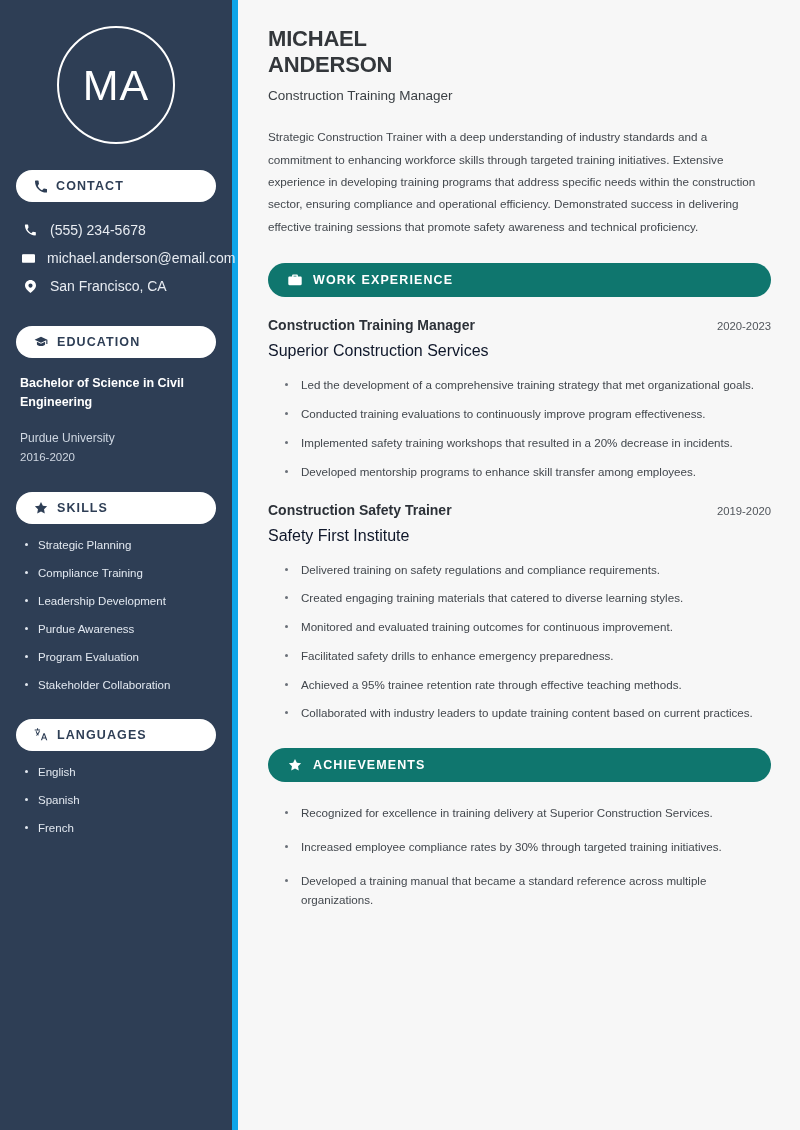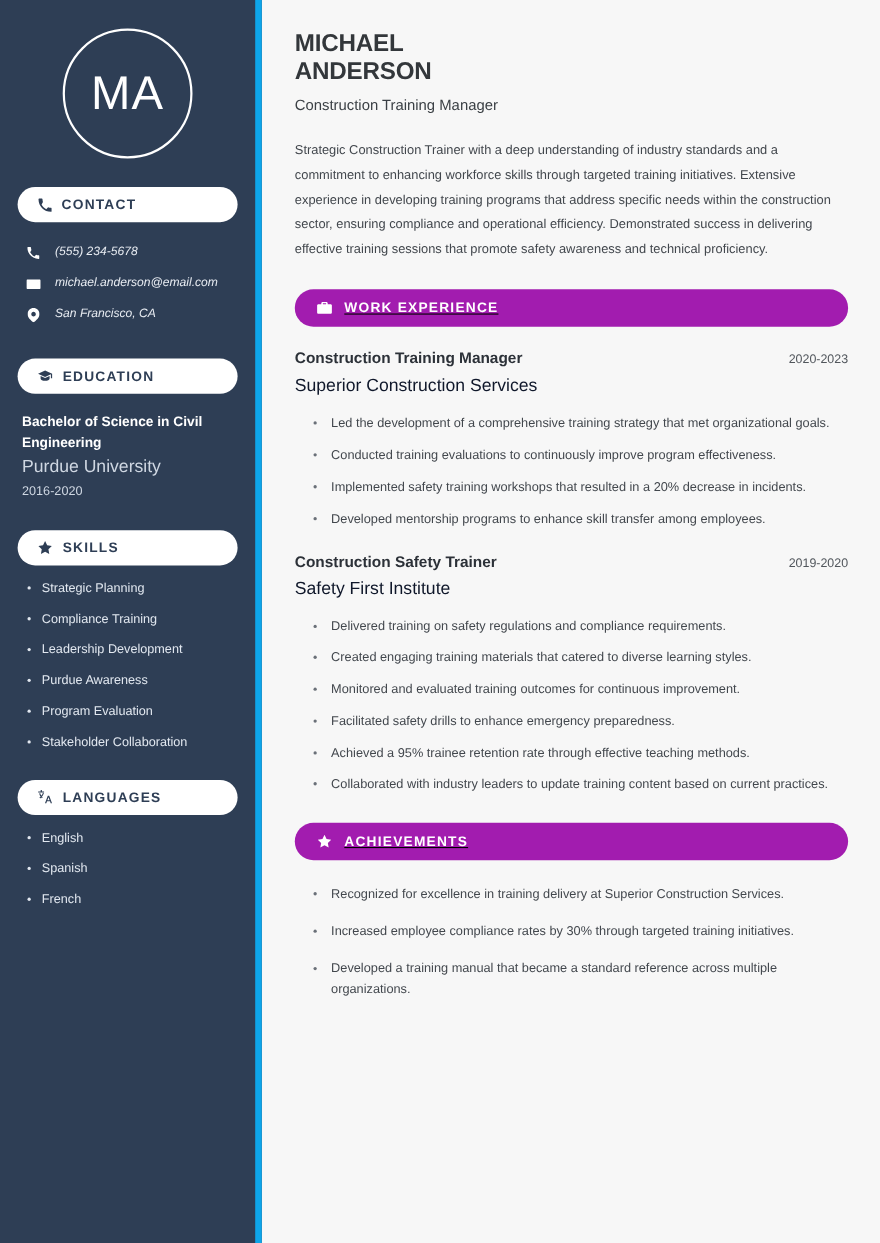--- a/index.html
+++ b/index.html
@@ -71,37 +71,36 @@
     display: flex;
     align-items: center;
     gap: 12px;
     padding: 0 0 0 6px;
     height: 28px;
   }
   .contact-row .ic { width: 16px; display: flex; justify-content: center; }
   .contact-row .ic svg { fill: #ffffff; display: block; }
   .contact-text {
     color: #e8ecf2;
-    font-size: 11px;
+    font-size: 14px;
     line-height: 1.2;
-    font-style: italic;
   }
 
   .edu-block { margin-top: 16px; padding-left: 4px; }
   .edu-degree {
     color: #ffffff;
     font-size: 12.5px;
     font-weight: bold;
     line-height: 1.55;
   }
   .edu-school {
     color: #cfd7e2;
-    font-size: 16px;
+    font-size: 12px;
     line-height: 1.5;
-    margin-top: 0;
+    margin-top: 16px;
   }
   .edu-years {
     color: #cfd7e2;
     font-size: 11.5px;
     line-height: 1.5;
     margin-top: 2px;
   }
 
   .side-list { margin-top: 14px; padding-left: 6px; list-style: none; }
   .side-list li {
@@ -141,29 +140,28 @@
     margin-top: 11px;
   }
   .summary {
     color: #42474d;
     font-size: 11.7px;
     line-height: 1.92;
     margin-top: 23px;
   }
 
   .section-bar {
-    background: #a21caf;
+    background: #0f766e;
     border-radius: 22px;
     height: 34px;
     display: flex;
     align-items: center;
     gap: 11px;
     padding-left: 20px;
     margin-top: 25px;
-    text-decoration: underline;
   }
   .section-bar .ic { display: flex; align-items: center; }
   .section-bar .ic svg { fill: #ffffff; display: block; }
   .section-bar-label {
     color: #ffffff;
     font-size: 12.5px;
     font-weight: bold;
     letter-spacing: 1.1px;
   }
 

